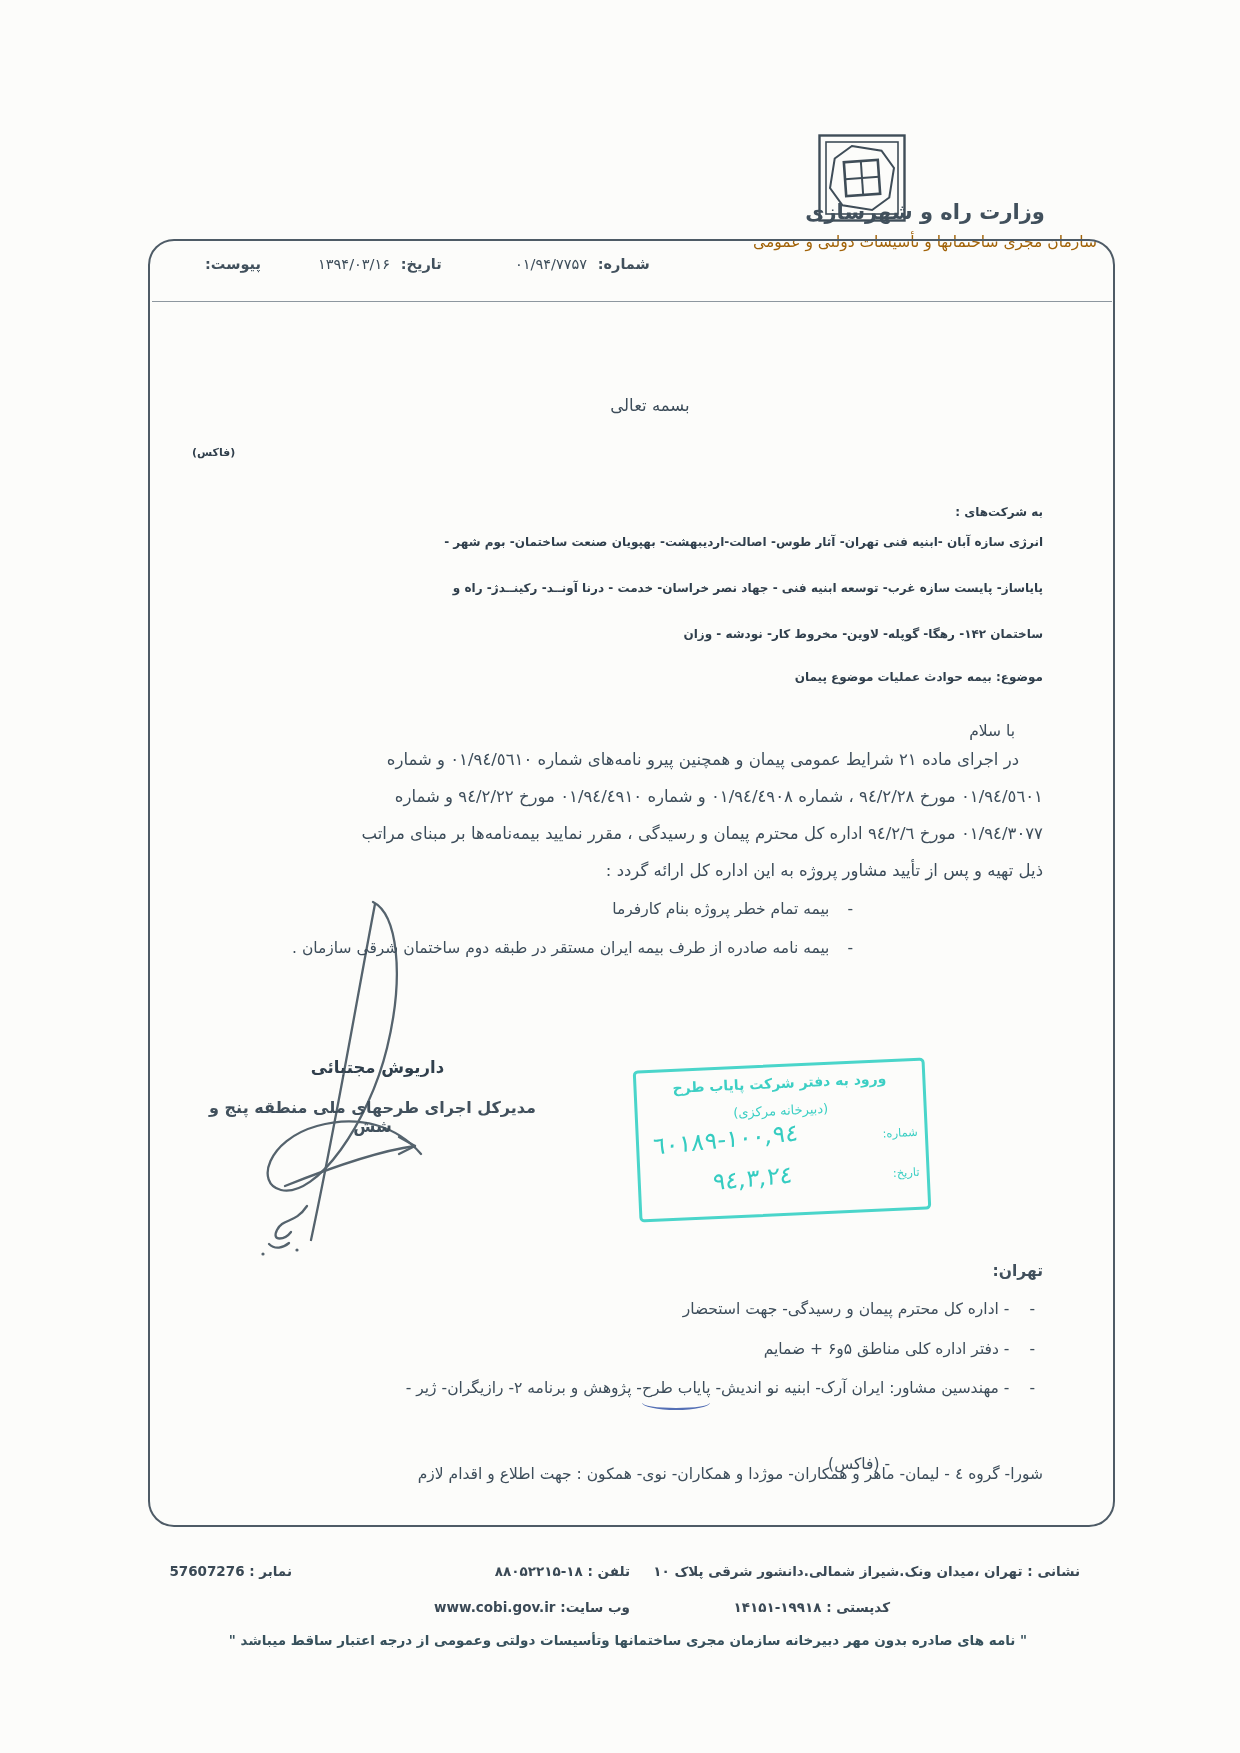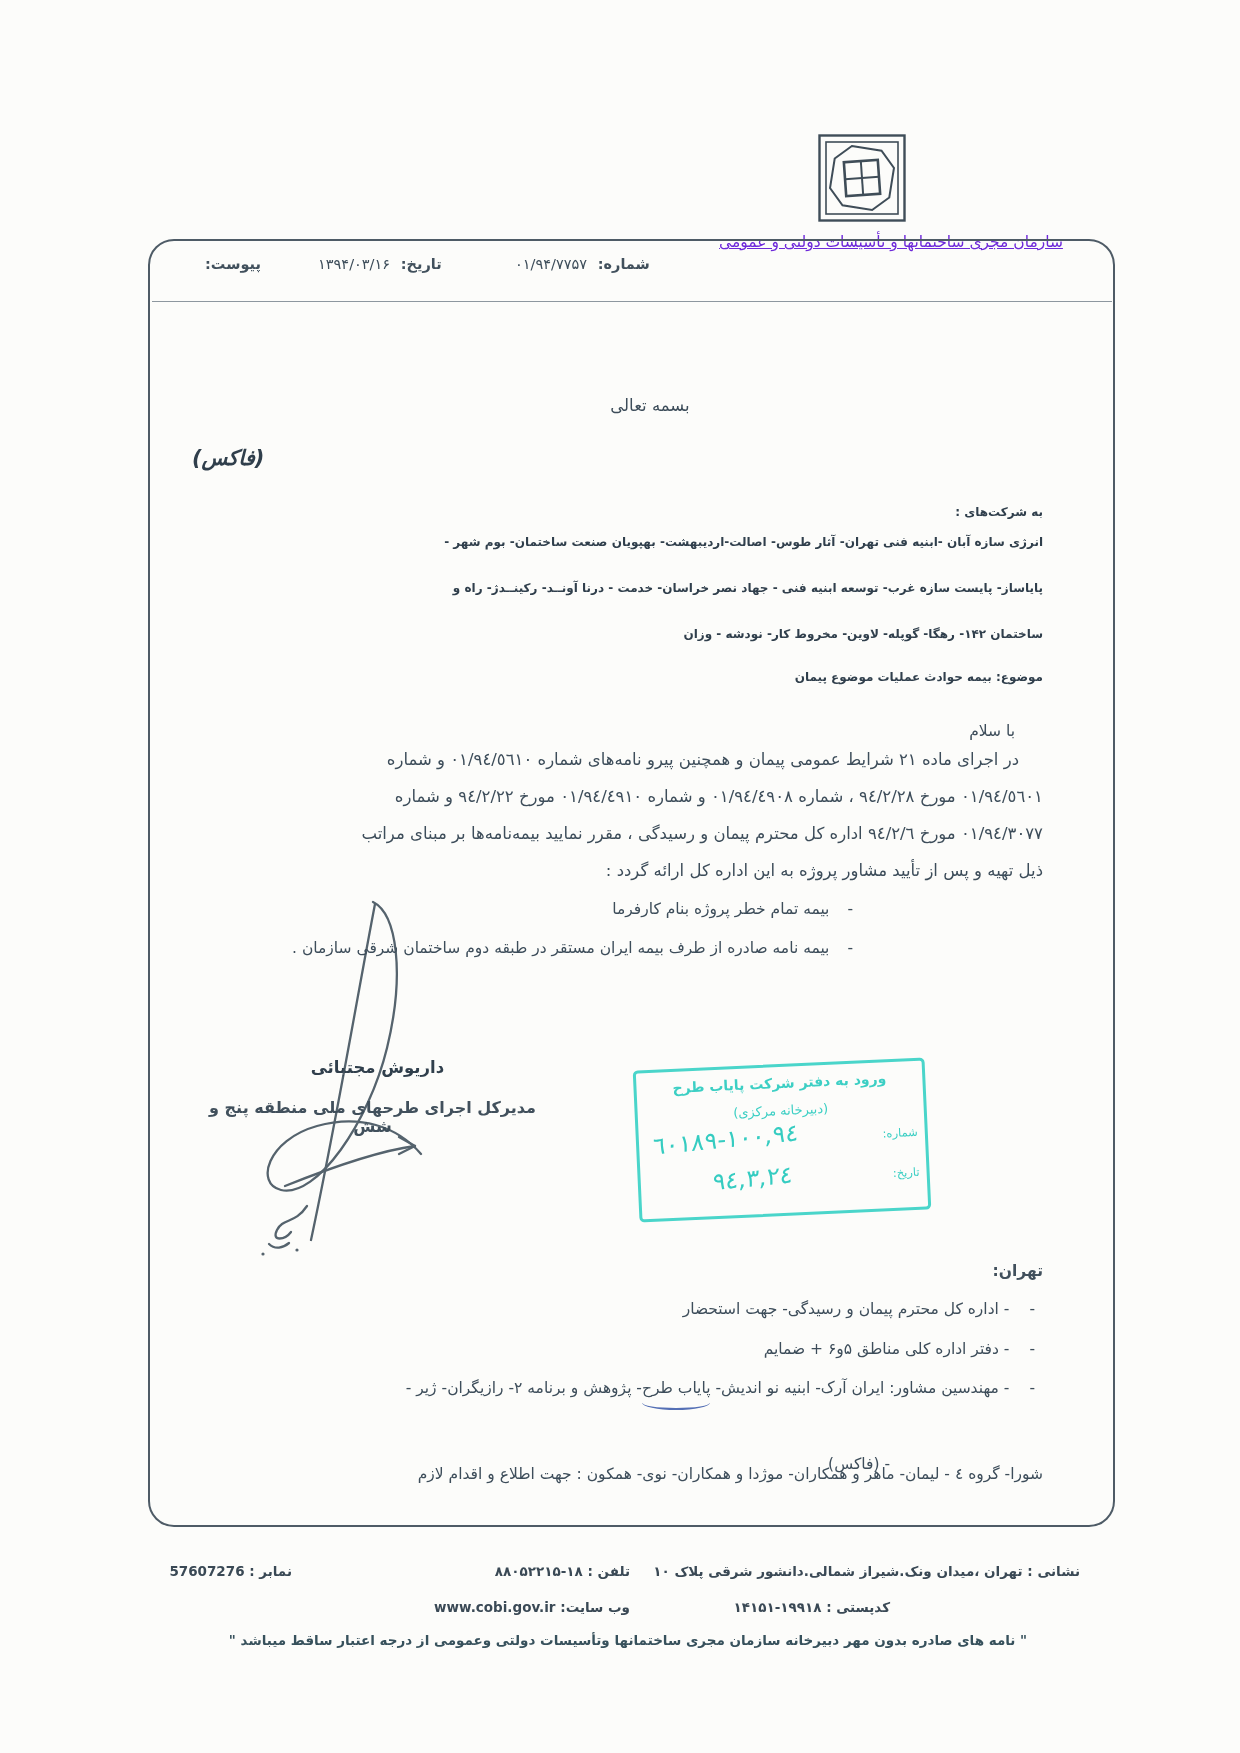--- a/index.html
+++ b/index.html
@@ -25,21 +25,21 @@
     left:148px;top:239px;width:967px;height:1288px;
     border:2px solid #4e5b66;border-radius:26px;
     box-sizing:border-box;
   }
   .head-rule{left:152px;top:301px;width:960px;height:0;border-top:1.5px solid #8d979f;}
 
   .meta{font-size:14.5px;white-space:nowrap;}
   .meta .v{padding-right:6px;}
 
   .invocation{font-size:16.5px;}
-  .faxnote{font-size:21px;font-style:italic;}
+  .faxnote{font-size:11px;}
   .intro,.coline,.subject{font-size:12px;line-height:30px;}
   .salutation{font-size:15.5px;}
   .bodyline{font-size:16.5px;white-space:nowrap;}
   .demand,.ccrow{display:flex;gap:18px;font-size:15.5px;white-space:nowrap;}
   .ccrow{gap:20px;}
   .dash{flex:0 0 auto;}
   .ccline{font-size:15.5px;white-space:nowrap;}
   .pen-underline{
     border-bottom:2.5px solid #5570b5;
     border-radius:0 0 60% 60%/0 0 9px 9px;
@@ -81,21 +81,22 @@
       <g transform="rotate(9 44 44)">
         <polygon points="29,14 59,14 74,29 74,59 59,74 29,74 14,59 14,29" stroke-width="2"></polygon>
       </g>
       <g transform="rotate(-4 44 44)">
         <rect x="27" y="27" width="34" height="34" stroke-width="2.6"></rect>
         <line x1="44" y1="27" x2="44" y2="61" stroke-width="2"></line>
         <line x1="27" y1="44" x2="61" y2="44" stroke-width="2"></line>
       </g>
     </svg>
   </div>
-  <div class="abs rtl c org" style="left:656px;top:233px;width:470px;color:#6d28d9;text-decoration:underline;">سازمان مجری ساختمانها و تأسیسات دولتی و عمومی</div>
+  <div class="abs rtl c ministry sb" style="left:700px;top:200px;width:450px;">وزارت راه و شهرسازی</div>
+  <div class="abs rtl c org" style="left:690px;top:233px;width:470px;color:#a16207;">سازمان مجری ساختمانها و تأسیسات دولتی و عمومی</div>
 
   <div class="abs frame"></div>
   <div class="abs head-rule"></div>
 
   <div class="abs rtl meta" style="left:515px;top:256px;">
     <span class="sb">شماره:</span>
     <span class="v">۰۱/۹۴/۷۷۵۷</span>
   </div>
   <div class="abs rtl meta" style="left:318px;top:256px;">
     <span class="sb">تاریخ:</span>

